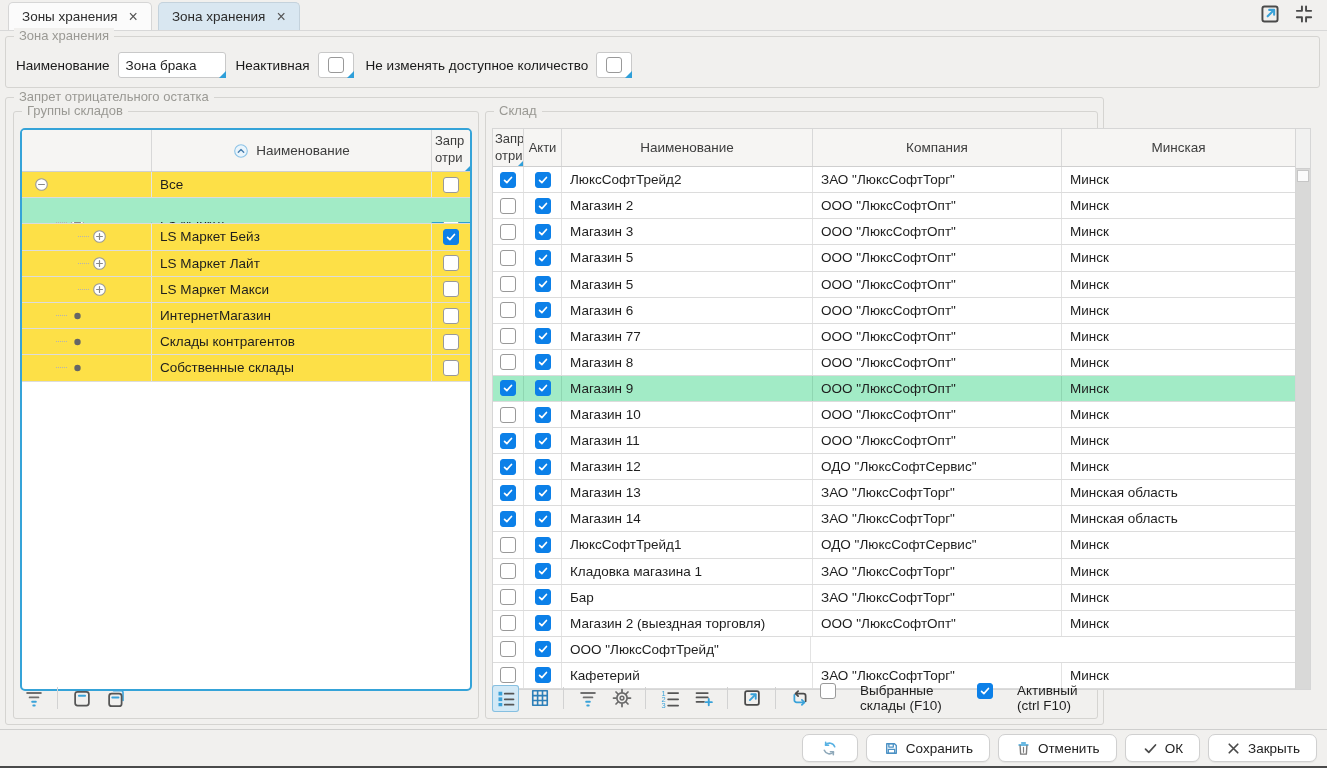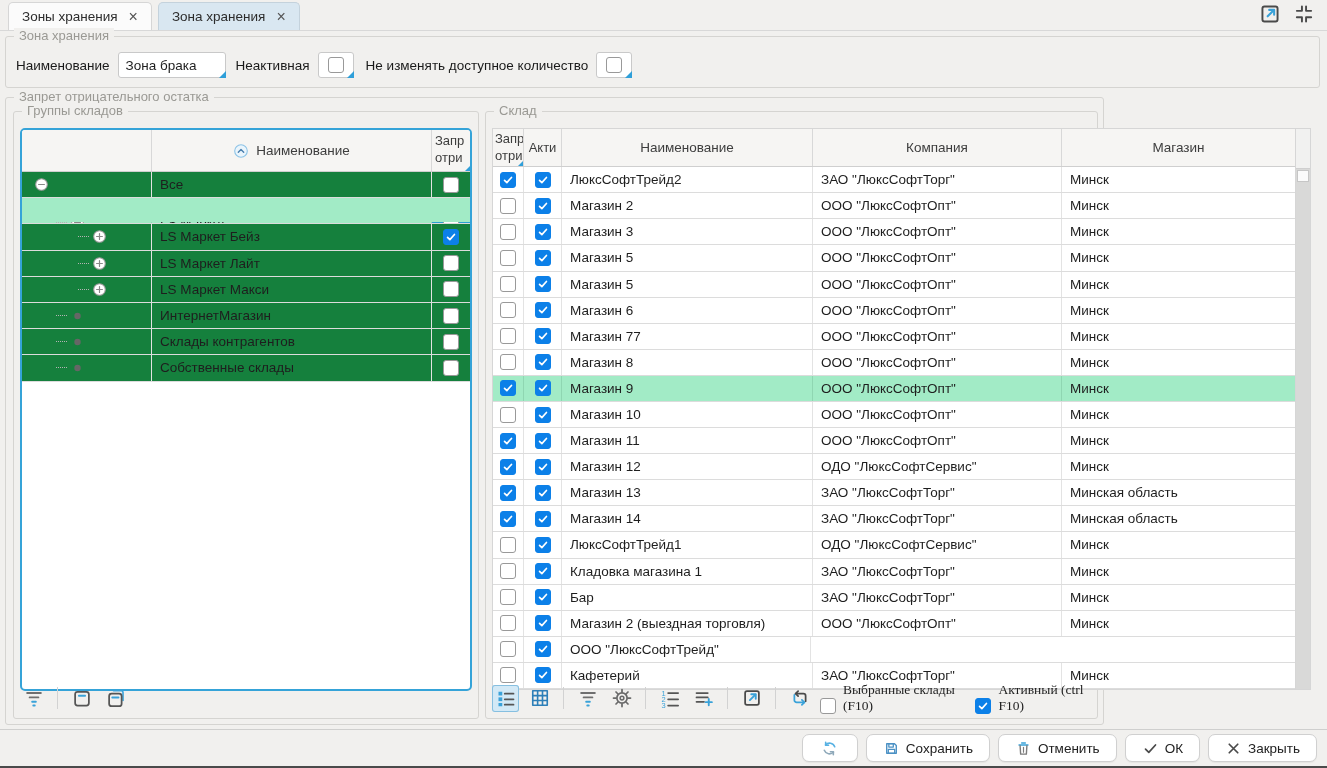--- a/index.html
+++ b/index.html
@@ -47,21 +47,21 @@
   .treewrap { position:absolute; left:6px; top:16px; width:452px; height:563px; background:#fff;
               border:2px solid #35a3d8; border-radius:5px; overflow:hidden; }
   .thead { display:flex; height:42px; background:#f6f5f3; border-bottom:1px solid #cfcfcf; }
   .th { border-right:1px solid #d8d8d8; color:#3d3d3d; display:flex; align-items:center; justify-content:center; }
   .tree-th { width:130px; }
   .name-th { flex:1; gap:7px; }
   .cbh { width:38px; position:relative; font-size:13px; line-height:1.3; padding:3px 0 0 3px;
          align-items:flex-start; justify-content:flex-start; overflow:hidden; border-right:none; }
   .sorticon { width:16px; height:16px; display:inline-flex; }
   .sorticon svg { width:100%; height:100%; }
-  .tbody .trow { display:flex; height:26.2px; border-bottom:1px solid #dcdcdc; background:#15803d; }
+  .tbody .trow { display:flex; height:26.2px; border-bottom:1px solid #dcdcdc; background:#fde047; }
   .trow.sel { background:var(--selection-green,#a2ebc6); }
   .trow.sel .tc { border-right-color:#8fd6b2;margin-top:24px; }
   .tc { border-right:1px solid #e3e3e3; display:flex; align-items:center; overflow:hidden; }
   .tree-c { width:130px; }
   .name-c { flex:1; padding-left:8px; white-space:nowrap; }
   .cb-c { width:38px; justify-content:center; border-right:none; position:relative; }
   .cb-c.focus-cell { box-shadow: inset 0 0 0 2px var(--focus-border,#2aa0d2); }
   .conn { width:11px; border-top:1px dotted #b3b3b3; margin-right:3px; flex:none; }
   .node { width:15px; height:15px; display:inline-flex; flex:none; }
   .node svg { width:100%; height:100%; }
@@ -93,21 +93,21 @@
 
   
   .toolbar { position:absolute; left:6px; bottom:5px; height:30px; display:flex; align-items:center; gap:7px; }
   .right-tb { right:6px; justify-content:space-between; }
   .tb-icons { display:flex; align-items:center; gap:7px; }
   .tbtn { width:27px; height:27px; display:flex; align-items:center; justify-content:center; border-radius:3px; }
   .tbtn.active { background:#d3e9f6; box-shadow: inset 0 0 0 1px #86bfe0; }
   .tbtn svg { width:20px; height:20px; }
   .tdiv { width:1px; height:22px; background:#d2d2d2; margin:0 3px; }
   .tb-filters { display:flex; align-items:center; gap:16px; padding-right:2px; }
-  .fchk { display:flex; align-items:flex-end; gap:7px; color:#1f1f1f;font-family:Liberation Serif, serif; }
+  .fchk { display:flex; align-items:flex-start; gap:24px; color:#1f1f1f; }
 
   
   .footer { position:absolute; left:0; right:0; bottom:2px; height:37px; background:#f1f0ee;
             border-top:1px solid #cfcfce; display:flex; align-items:center; justify-content:flex-end;
             gap:8px; padding-right:10px; }
   .fbtn { height:28px; background:#fff; border:1px solid #d0d0d0; border-radius:7px;
           display:flex; align-items:center; gap:6px; padding:0 16px; font-size:13.5px; color:#222;
           font-family:inherit; box-shadow:0 1px 1px rgba(0,0,0,.05); }
   .fbtn.icon-only { width:56px; justify-content:center; padding:0; }
   .fbtn svg { width:17px; height:17px; }
@@ -352,21 +352,21 @@
             <div class="gh c2">
               <span>Акти</span>
             </div>
             <div class="gh c3">
               <span>Наименование</span>
             </div>
             <div class="gh c4">
               <span>Компания</span>
             </div>
             <div class="gh c5">
-              <span>Магазин</span>
+              <span>Минская</span>
             </div>
           </div>
           <div class="gbody" id="grid-rows">
               <div class="grow ">
      <div class="gc c1">
                   <span class="cb on">
                     <svg viewBox="0 0 16 16" fill="none" stroke-linecap="round" stroke-linejoin="round">
                       <path d="M3.4 8.4l3.1 3.1 6.1-6.9" stroke="#fff" stroke-width="2.2"></path>
                     </svg>
                   </span>

